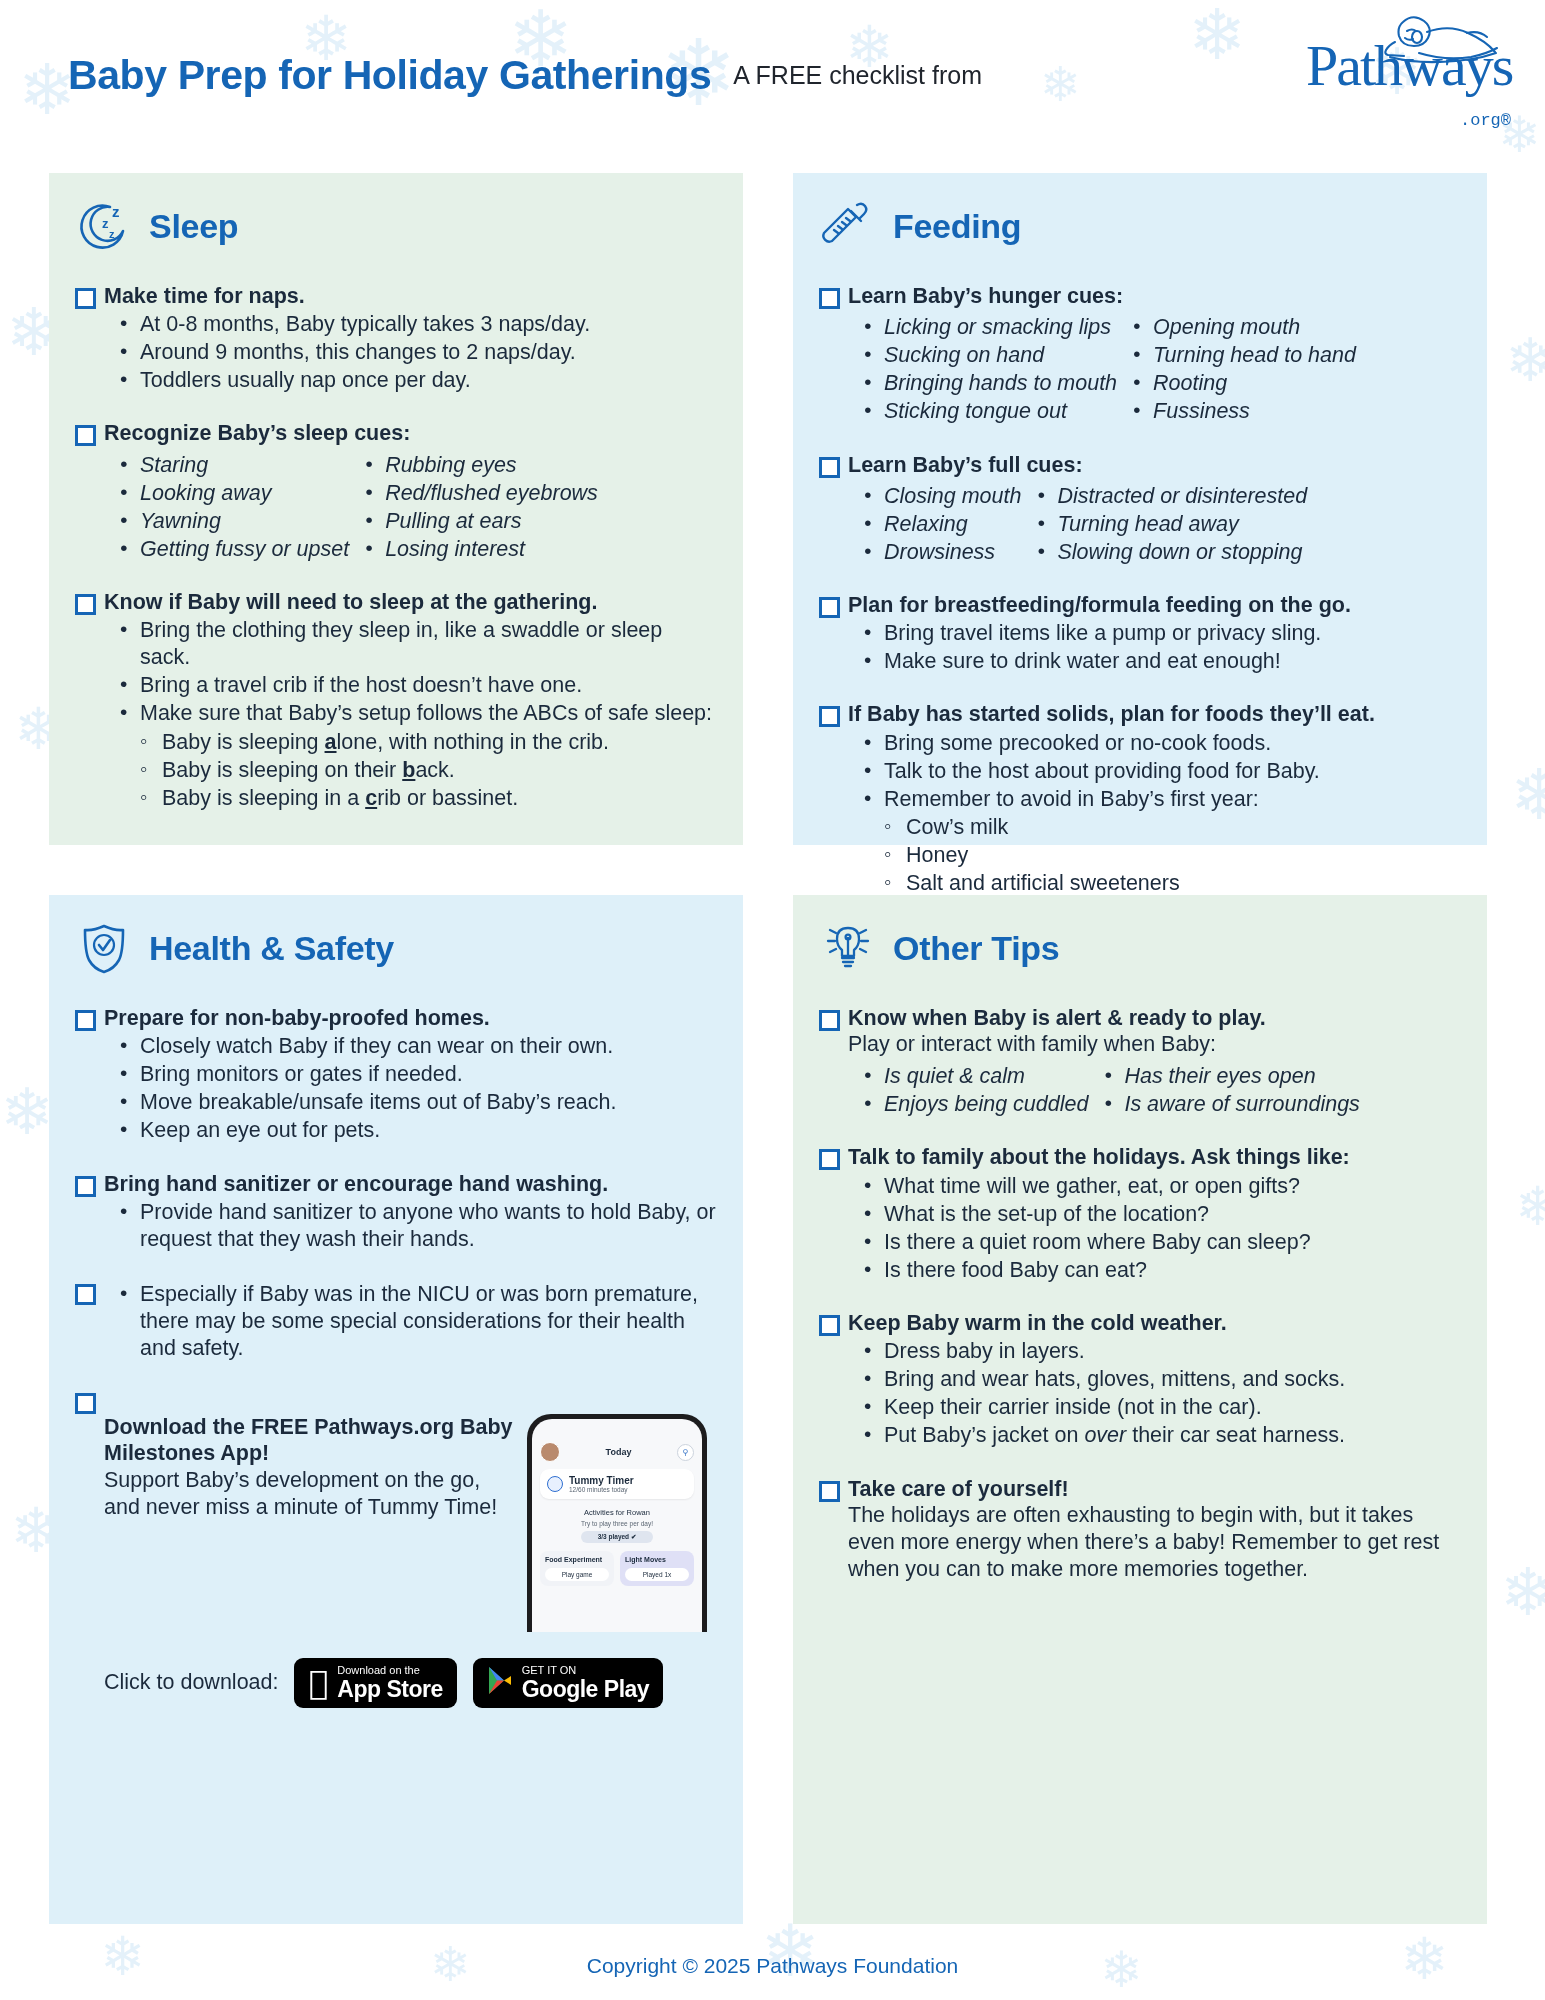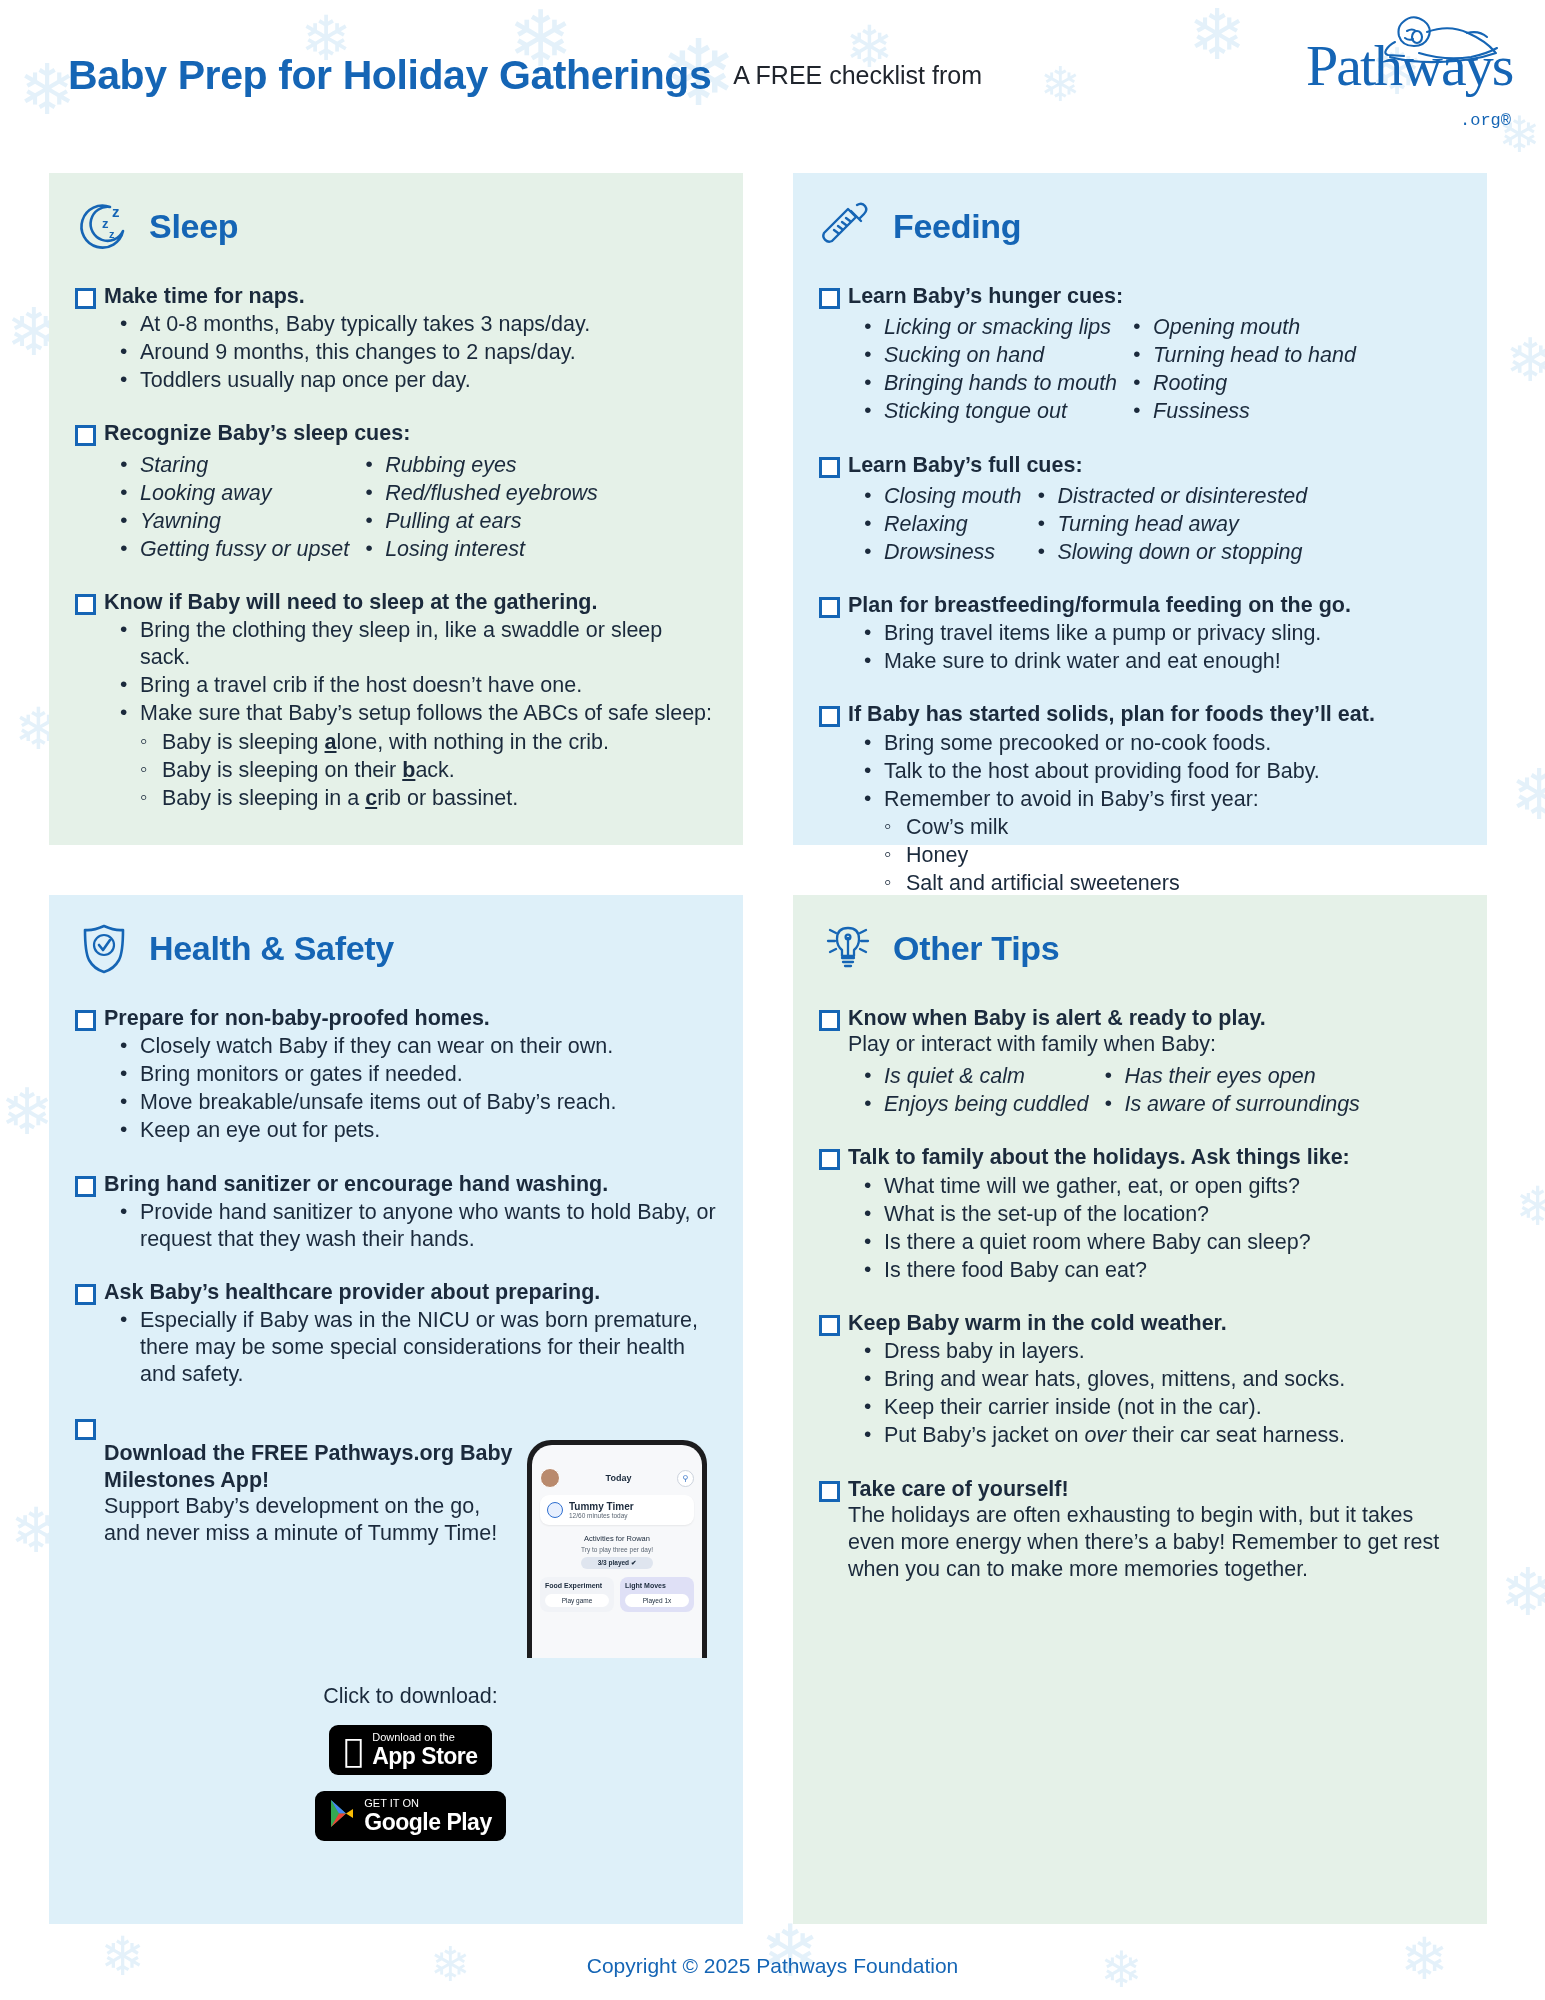--- a/index.html
+++ b/index.html
@@ -97,21 +97,21 @@
   .twocol .colA { flex: 0 0 auto; }
   .twocol .colB { flex: 1 1 auto; }
 
   .u { text-decoration: underline; font-weight: bold; }
   .em { font-style: italic; }
 
   
   .promo { display: flex; margin-top: 26px; }
   .promo-text { flex: 1 1 auto; }
   .promo-phone { flex: 0 0 190px; margin-left: 8px; position: relative; }
-  .dl-row { display: flex; align-items: center; gap: 16px; margin-top: 26px; flex-direction: column; }
+  .dl-row { display: flex; align-items: center; gap: 16px; margin-top: 26px; }
   .dl-label { font-size: 21.5px; color: #1b2a3c; white-space: nowrap; }
   .store-btn {
     background: #000; border-radius: 9px; display: flex; align-items: center;
     padding: 7px 14px; color: #fff; gap: 9px;
   }
   .store-l1 { font-size: 11px; line-height: 1.05; font-family: "Liberation Sans", sans-serif; }
   .store-l2 { font-size: 23px; font-weight: bold; line-height: 1.05; letter-spacing: -0.5px; }
   .apple-glyph { font-size: 33px; line-height: 1; font-family: "DejaVu Sans", sans-serif; }
 
   
@@ -378,21 +378,20 @@
             <div class="item-body">
               <div class="item-title">Bring hand sanitizer or encourage hand washing.</div>
               <ul class="b1">
                 <li>Provide hand sanitizer to anyone who wants to hold Baby, or request that they wash their hands.</li>
               </ul>
             </div>
           </div>
           <div class="item">
             <span class="chk"></span>
             <div class="item-body">
-              <div class="item-title">Ask Baby’s healthcare provider about preparing.</div>
               <ul class="b1">
                 <li>Especially if Baby was in the NICU or was born premature, there may be some special considerations for their health and safety.</li>
               </ul>
             </div>
           </div>
         </div>
 
       <div class="item">
         <span class="chk"></span>
         <div class="item-body">

